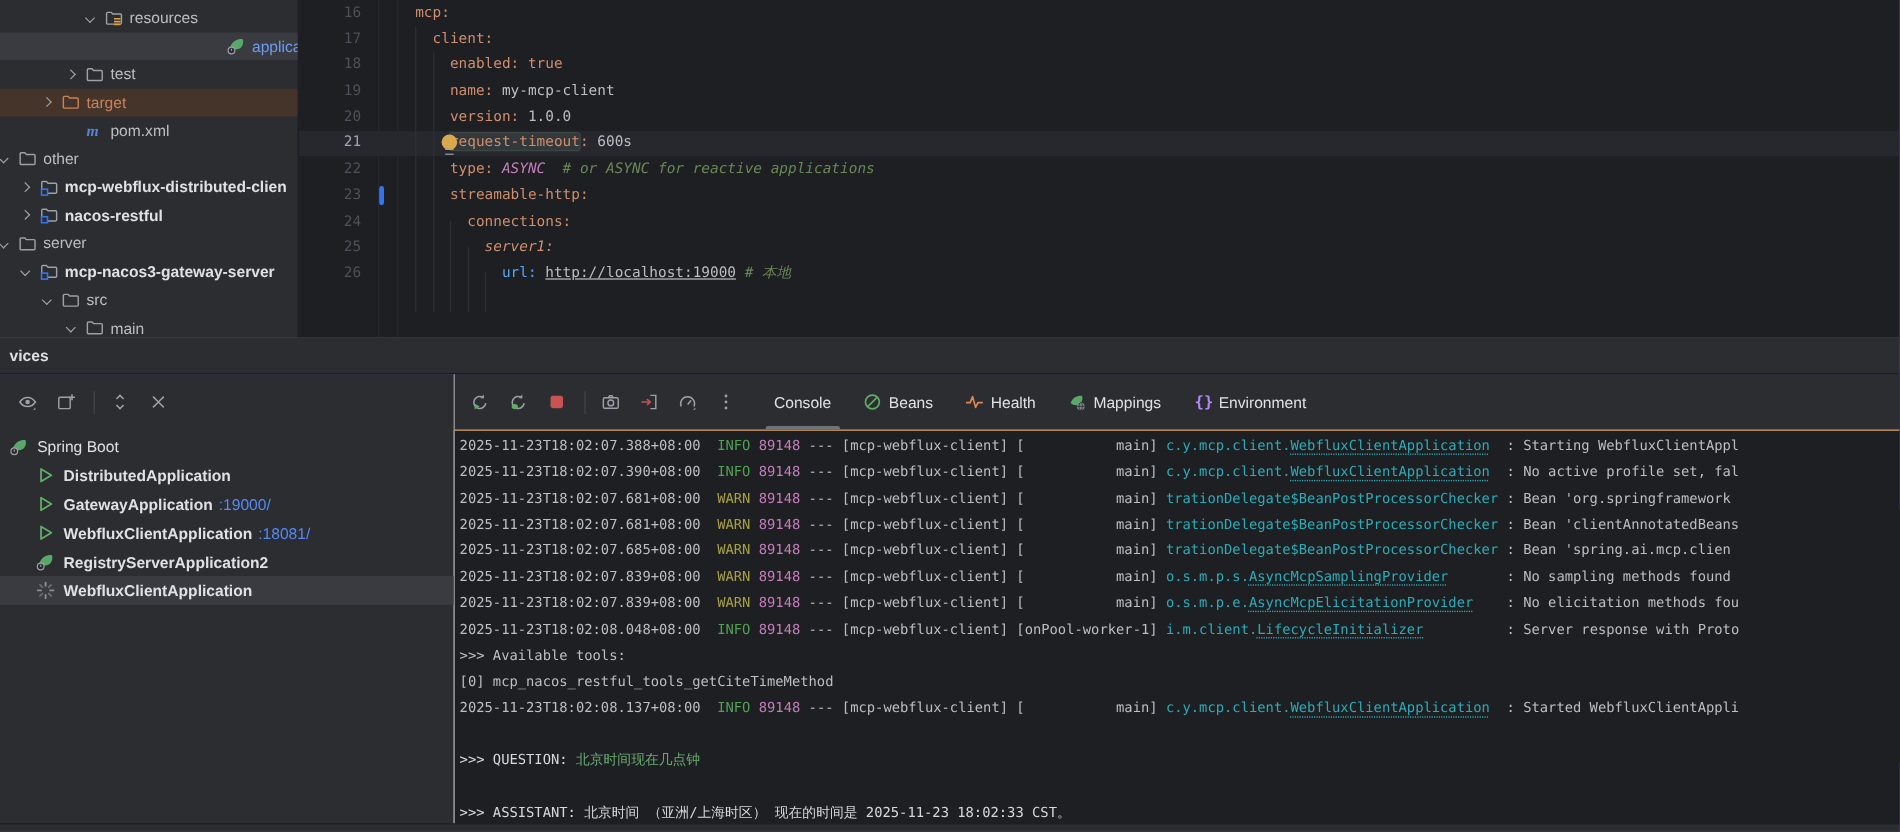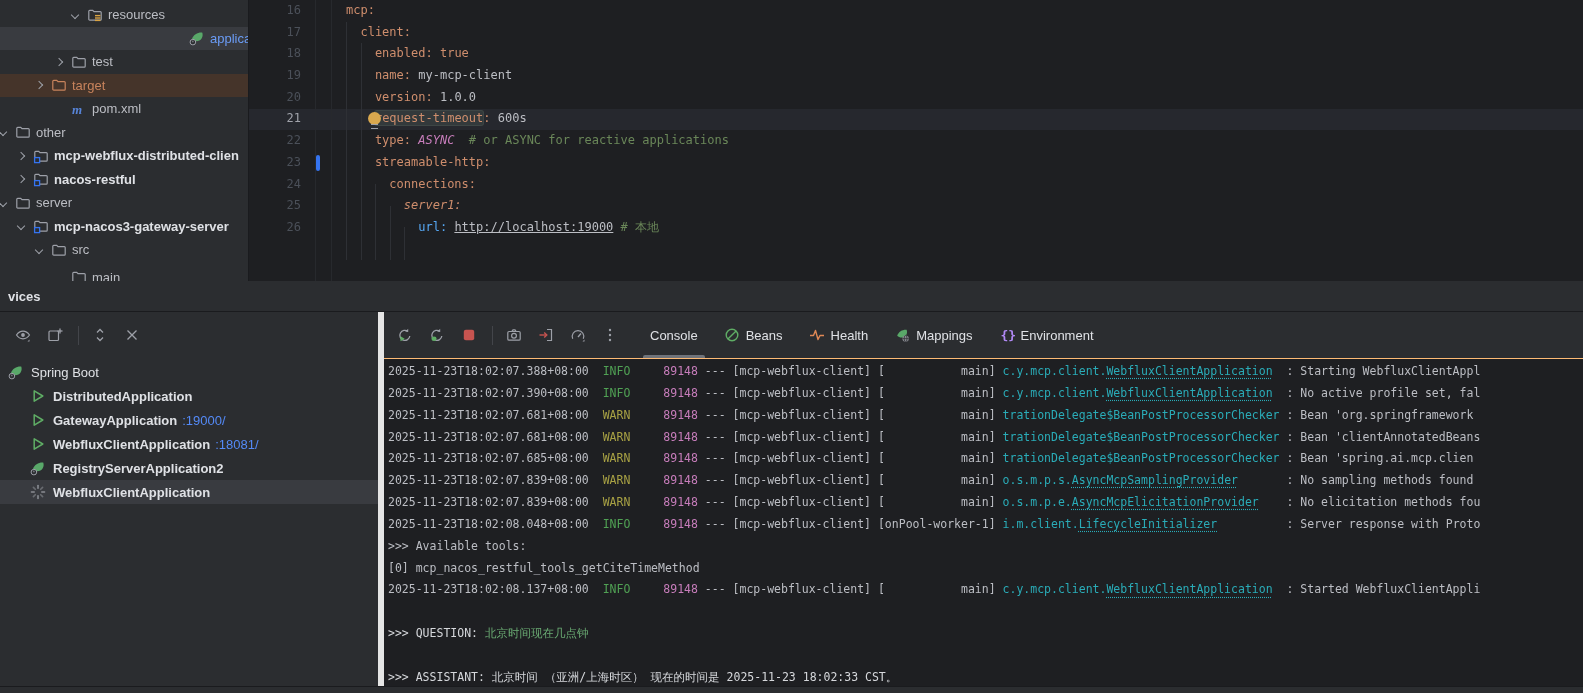--- a/index.html
+++ b/index.html
@@ -32,33 +32,33 @@
   .gutter{width:97px;flex:none;color:#4b5059;}
   .gutter .ln{display:inline-block;width:28px;text-align:right;margin-left:24px;}
   .gutter.active{color:#a1a3ab;}
   .code{flex:1;}
   .key{color:#cf8e6d;}
   .keyi{color:#cf8e6d;font-style:italic;}
   .keyb{color:#56a8f5;}
   .kw{color:#cf8e6d;}
   .val{color:#bcbec4;}
   .enum{color:#c77dbb;font-style:italic;}
-  .com{color:#6a8759;}
+  .com{color:#6a8759;font-style:italic;}
   .link{color:#bcbec4;text-decoration:underline;}
   .hl{color:#cf8e6d;background:rgba(125,150,130,.16);box-shadow:0 0 0 1px rgba(125,150,130,.28);border-radius:2px;}
   .ed-mark{position:absolute;left:67px;width:4px;height:16px;border-radius:2px;background:#3574f0;}
   .bulb{position:absolute;width:13px;height:13px;border-radius:50%;background:#d9a84e;}
   .bulb::after{content:"";position:absolute;left:3px;top:12px;width:7px;height:3px;
                border-top:1.5px solid #9da0a8;border-bottom:1.5px solid #9da0a8;}
   
   .svc-header{height:30px;background:#2b2d30;border-bottom:1px solid #1a1b1e;display:flex;align-items:center;}
   .svc-title{font-size:13px;font-weight:700;color:#dfe1e5;padding-left:8px;}
   
   .bottom{display:flex;height:374px;}
-  .services{width:378px;flex:none;background:#2b2d30;border-right:6px solid #e5e5e5;overflow:hidden;}
+  .services{width:378px;flex:none;background:#2b2d30;border-right:1px solid #e5e5e5;overflow:hidden;}
   .s-toolbar,.c-toolbar{height:46px;display:flex;align-items:center;background:#2b2d30;}
   .s-toolbar{padding-left:12px;}
   .tbi{width:22px;height:22px;display:inline-flex;align-items:center;justify-content:center;
        margin-right:10px;flex:none;position:relative;}
   .tb-sep{width:1px;height:19px;background:#43454a;margin:0 10px 0 2px;flex:none;}
   .s-tree{padding-top:2px;}
   .svc-row{height:24px;display:flex;align-items:center;font-size:13px;white-space:nowrap;}
   .svc-row .lbl{margin-left:7px;color:#dfe1e5;}
   .svc-row .lbl.b{font-weight:700;}
   .svc-row .port{color:#548af7;margin-left:5px;}
@@ -72,21 +72,21 @@
   .tab .ticon{margin-right:6px;}
   .tab.sel::after{content:"";position:absolute;left:6px;right:6px;bottom:0;height:3px;
                   border-radius:2px 2px 0 0;background:#6f737a;}
   .c-log{flex:1;overflow:hidden;padding:2px 0 0 4px;background:#1e1f22;
          font-family:"DejaVu Sans Mono","Liberation Mono",monospace;font-size:11.5px;}
   .log-row{height:21.85px;line-height:21.85px;white-space:pre;overflow:hidden;}
   .ts,.pl,.msg{color:#bcbec4;}
   .msgb{color:#d6d8dc;}
   .info{color:#50a154;}
   .warn{color:#a8a144;}
-  .pid{color:#c77dbb;margin-left:26px;}
+  .pid{color:#c77dbb;}
   .lg{color:#2aacb8;}
   .lgu{color:#2aacb8;text-decoration:underline dotted;text-underline-offset:3px;}
   .q{color:#6aab73;}
   
   .strip{height:8px;background:#2b2d30;border-top:1px solid #1a1b1e;}
 </style>
 </head>
 <body>
 
 <div class="app">
@@ -194,21 +194,21 @@
         </div>
         <div class="tree-row" style="padding-left: 36px;">
           <span class="chev down"></span>
           <span class="ticon">
             <svg width="16" height="16" viewBox="0 0 16 16">
               <path d="M1.8 5V4.2c0-.5.4-.9.9-.9h3l1.3 1.4h6.3c.5 0 .9.4.9.9v6.6c0 .5-.4.9-.9.9H2.7c-.5 0-.9-.4-.9-.9z" fill="none" stroke="#9da0a8" stroke-width="1.2"></path>
             </svg>
           </span>
           <span class="lbl">src</span>
         </div>
-        <div class="tree-row" style="padding-left: 56px; align-items: flex-end;">
+        <div class="tree-row" style="padding-left: 56px;">
           <span class="chev down"></span>
           <span class="ticon">
             <svg width="16" height="16" viewBox="0 0 16 16">
               <path d="M1.8 5V4.2c0-.5.4-.9.9-.9h3l1.3 1.4h6.3c.5 0 .9.4.9.9v6.6c0 .5-.4.9-.9.9H2.7c-.5 0-.9-.4-.9-.9z" fill="none" stroke="#9da0a8" stroke-width="1.2"></path>
             </svg>
           </span>
           <span class="lbl">main</span>
         </div>
       </div>
     <div class="editor">

